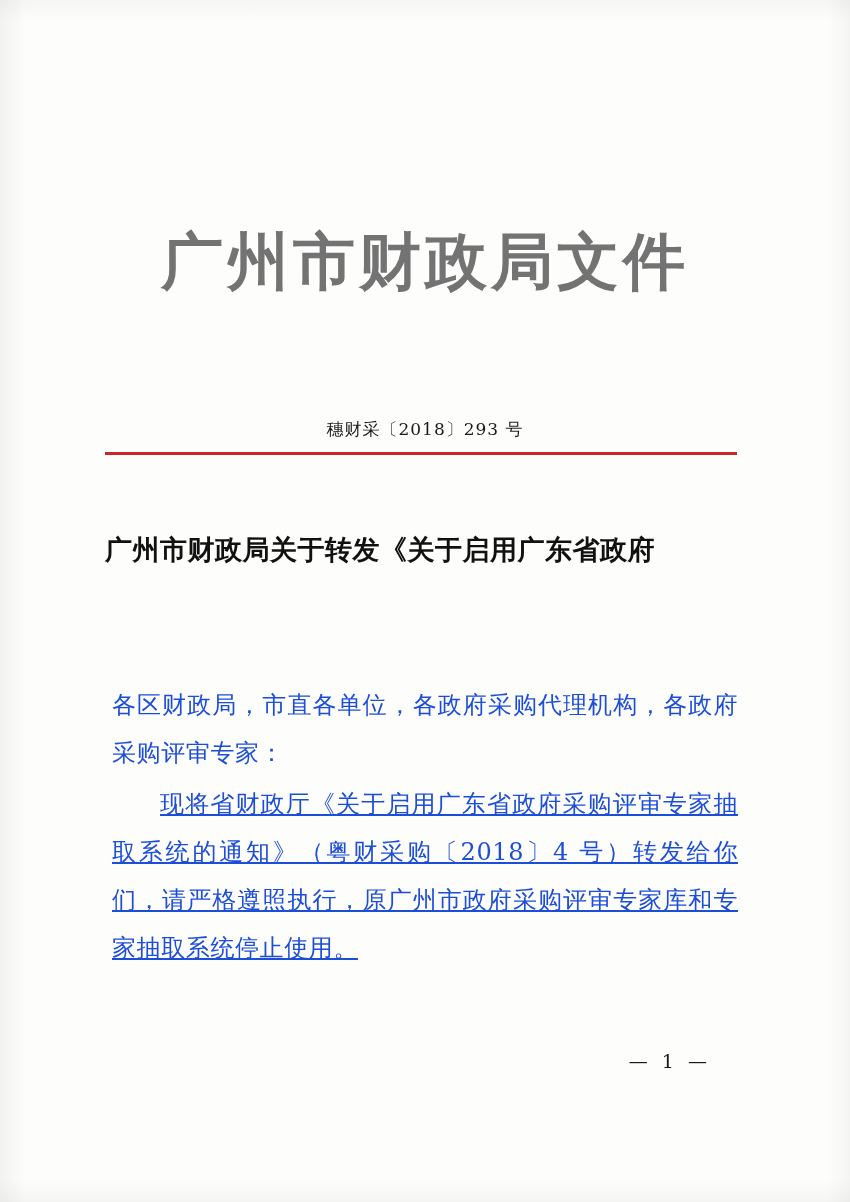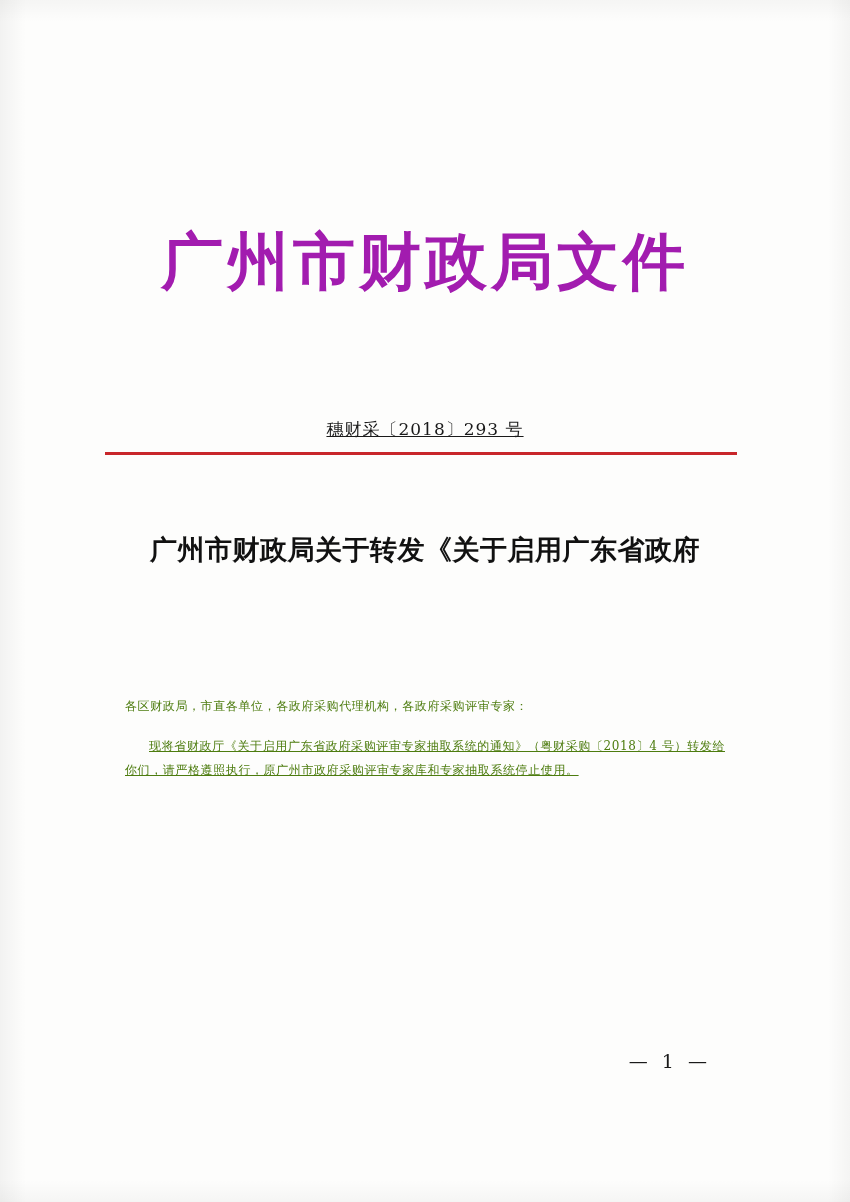--- a/index.html
+++ b/index.html
@@ -51,73 +51,72 @@
     position: absolute;
     left: 0;
     top: 228px;
     width: 640px;
     text-align: center;
     font-family: "DejaVu Serif", "Liberation Serif", serif;
     font-weight: bold;
     font-size: 62px;
     line-height: 1.1;
     letter-spacing: 4px;
-    color: #a21caf;
+    color: #737373;
     white-space: nowrap;
   }
 
   .doc-number {
     position: absolute;
     left: 0;
     top: 418px;
     width: 640px;
     text-align: center;
     font-size: 17px;
     letter-spacing: 1px;
     color: #1a1a1a;
-    text-decoration: underline;
   }
 
   .red-rule {
     position: absolute;
     left: 0;
     top: 452px;
     width: 632px;
     height: 3px;
     background: #c8262a;
   }
 
   .doc-title {
     position: absolute;
     left: 0;
     top: 528px;
     width: 640px;
-    text-align: center;
+    text-align: left;
     font-size: 27px;
     font-weight: bold;
     line-height: 1.62;
     letter-spacing: 0.5px;
     color: #111111;
   }
 
   .body-block {
     position: absolute;
     left: 4px;
     top: 678px;
     width: 632px;
   }
 
   .para {
-    font-size: 12px;
+    font-size: 24px;
     line-height: 2.0;
     letter-spacing: 0.6px;
     text-align: justify;
     text-justify: inter-ideograph;
-    color: #4d7c0f;
-    margin: 16px;
+    color: #1d4ed8;
+    margin: 3px;
   }
 
   .para.indent {
     text-indent: 2em;
     text-decoration: underline;
   }
 
   .page-number {
     position: absolute;
     left: 0;

